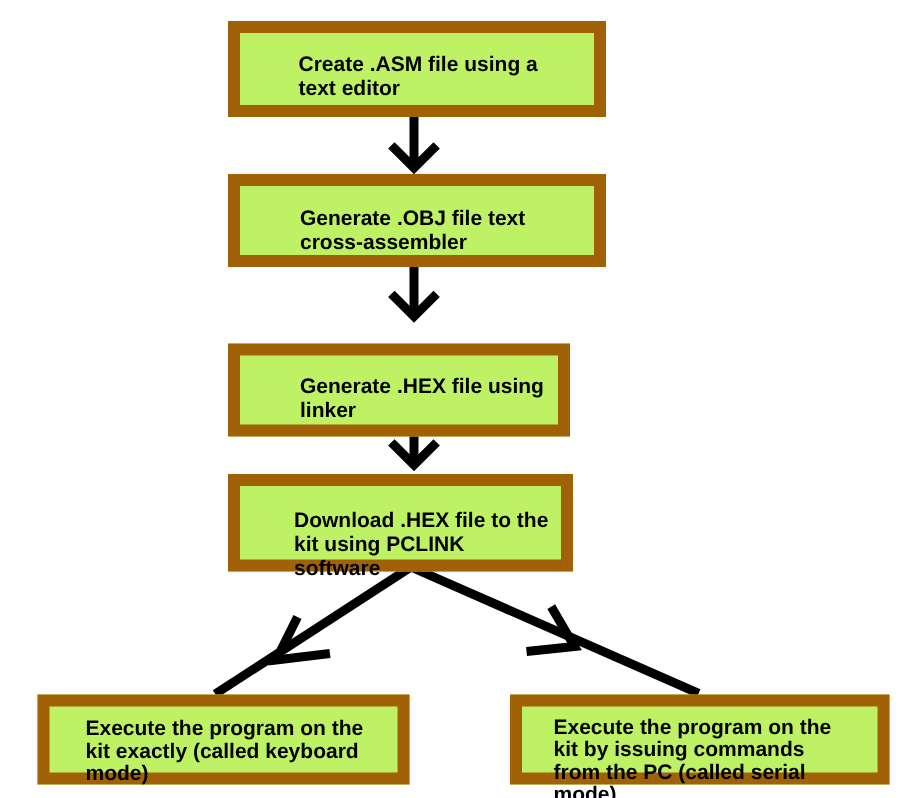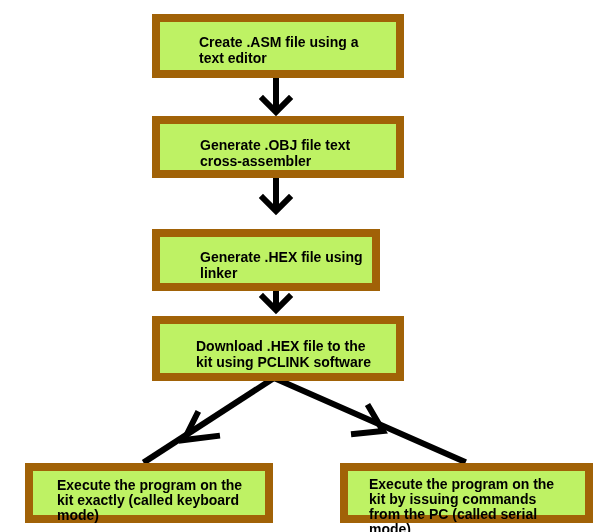--- a/index.html
+++ b/index.html
@@ -30,21 +30,21 @@
     background: #bef264;
     color: #000000;
     font-weight: bold;
     font-size: 14px;
     line-height: 16px;
     white-space: pre-line;
   }
   .b1 { left: 152px; top: 14px;  width: 252px; height: 64px; padding: 12px 6px 0 39px; }
   .b2 { left: 152px; top: 116px; width: 252px; height: 62px; padding: 13px 6px 0 40px; }
   .b3 { left: 152px; top: 217px; width: 228px; height: 62px; padding: 12px 6px 0 40px; margin-top: 12px; }
-  .b4 { left: 152px; top: 316px; width: 252px; height: 65px; padding: 14px 6px 0 36px; }
+  .b4 { left: 152px; top: 316px; width: 230px; height: 65px; padding: 14px 6px 0 36px; }
   .b5 { left: 25px;  top: 463px; width: 248px; height: 60px; padding: 7px 4px 0 24px; line-height: 15px; }
   .b6 { left: 340px; top: 463px; width: 253px; height: 60px; padding: 6px 3px 0 21px; line-height: 15px; }
 </style>
 </head>
 <body>
 
 <div class="canvas">
 
   <svg class="arrow-layer" width="600" height="532" viewBox="0 0 600 532" stroke="#000000" stroke-width="6" fill="none" stroke-linecap="square" stroke-linejoin="miter">
 

